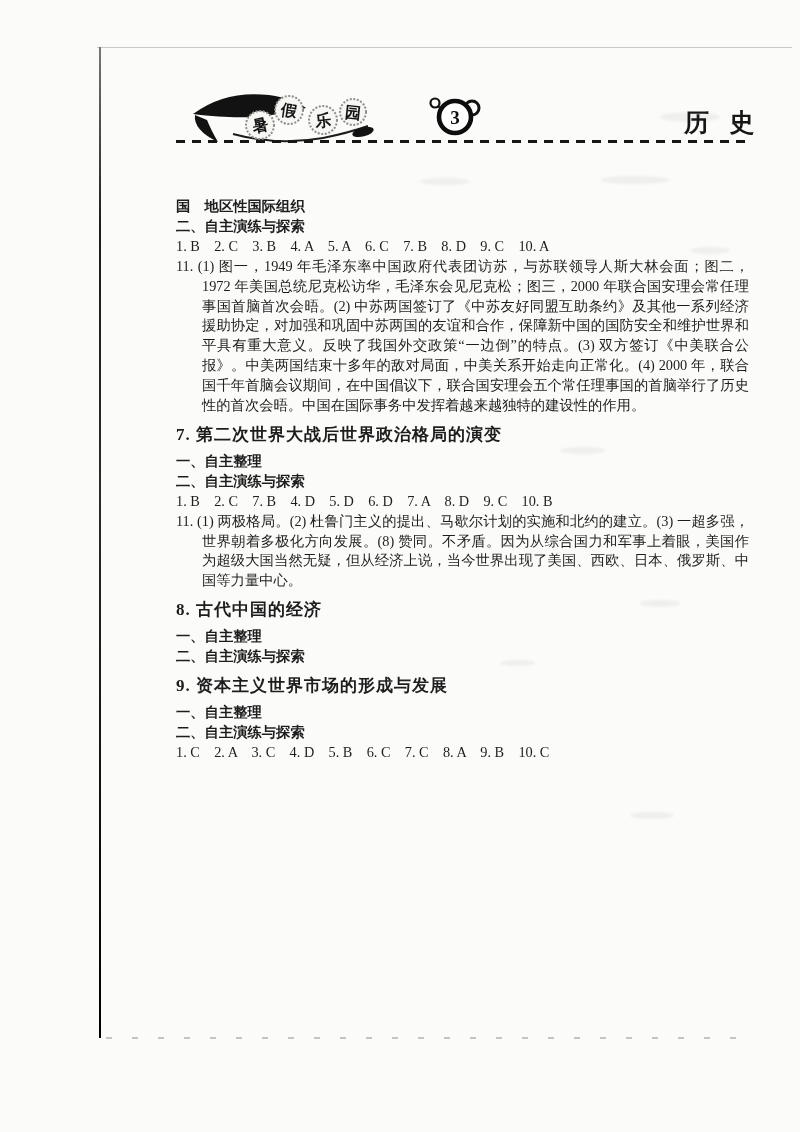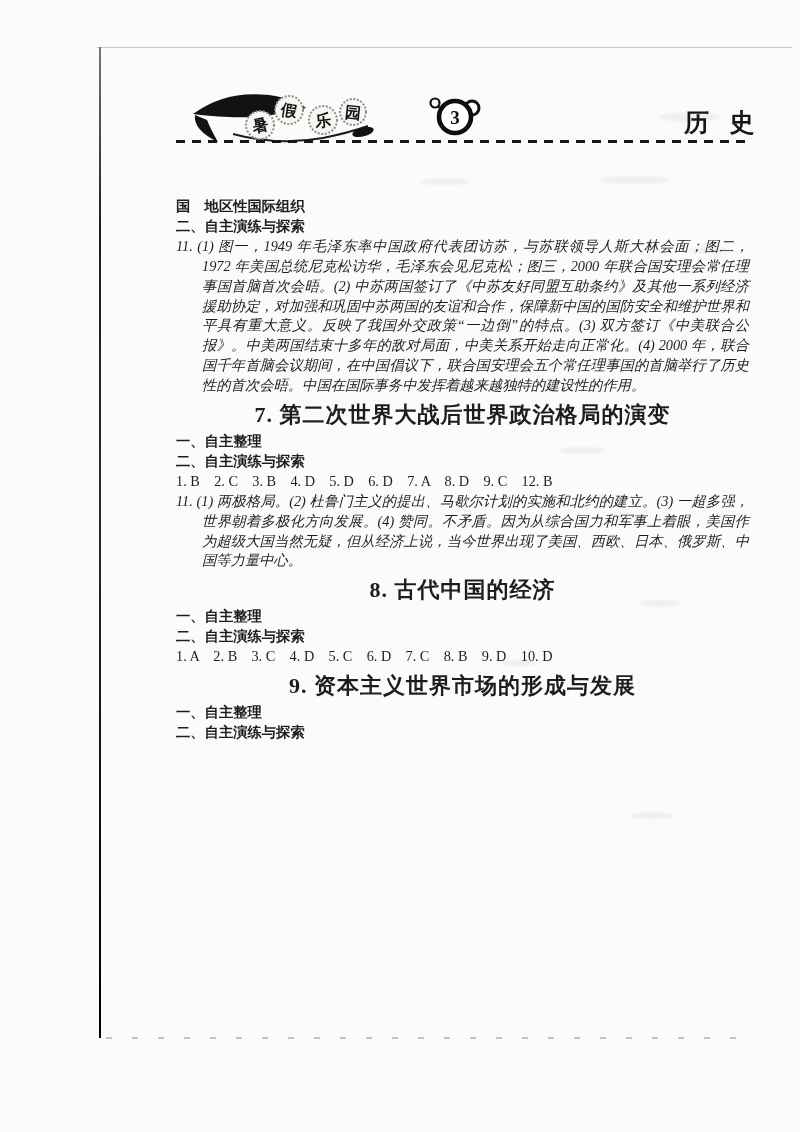--- a/index.html
+++ b/index.html
@@ -21,22 +21,22 @@
     font-size:25px;font-weight:700;letter-spacing:7px;color:#161616;
     font-family:"Liberation Serif","DejaVu Serif",serif;
   }
   .dashes{position:absolute;left:176px;top:140px;width:572px;height:3px;
     background:repeating-linear-gradient(90deg,#161616 0 9px,transparent 9px 16px);}
   .content{
     position:absolute;left:176px;top:153px;width:573px;
     font-size:14.3px;line-height:19.9px;text-align:justify;margin-top:44px;
   }
   .b{font-weight:700;}
-  .sec-title{text-align:center;font-weight:700;font-size:22px;letter-spacing:1px;margin:9px 0 7px 0;}
-  .q11{padding-left:26px;text-indent:-26px;font-style:italic;}
+  .sec-title{font-weight:700;font-size:17px;letter-spacing:1px;margin:9px 0 7px 0;}
+  .q11{padding-left:26px;text-indent:-26px;}
   .sm{position:absolute;background:rgba(40,40,40,.055);border-radius:50%;filter:blur(1px);}
   .bubble{fill:#f6f6f3;stroke:#8d8d8a;stroke-width:2;stroke-dasharray:2 1.6;}
   .bubble-ch{font-size:16px;font-weight:700;fill:#141414;text-anchor:middle;
     font-family:"Liberation Serif","DejaVu Serif",serif;}
 </style>
 </head>
 <body>
 
 <div class="edge-top"></div>
 <div class="edge-left"></div>
@@ -74,30 +74,31 @@
   <text x="31" y="37" text-anchor="middle" font-size="19" font-weight="700" fill="#101010" font-family="'Liberation Serif','DejaVu Serif',serif">3</text>
 </svg>
 
 <div class="subject">历 史</div>
 <div class="dashes"></div>
 
 <div class="content">
 
   <div class="b">国　地区性国际组织</div>
   <div class="b">二、自主演练与探索</div>
+  <div>1. B　2. C　3. B　4. A　5. A　6. C　7. B　8. D　9. C　10. A</div>
   <div class="q11">11. (1) 图一，1949 年毛泽东率中国政府代表团访苏，与苏联领导人斯大林会面；图二，1972 年美国总统尼克松访华，毛泽东会见尼克松；图三，2000 年联合国安理会常任理事国首脑首次会晤。(2) 中苏两国签订了《中苏友好同盟互助条约》及其他一系列经济援助协定，对加强和巩固中苏两国的友谊和合作，保障新中国的国防安全和维护世界和平具有重大意义。反映了我国外交政策“一边倒”的特点。(3) 双方签订《中美联合公报》。中美两国结束十多年的敌对局面，中美关系开始走向正常化。(4) 2000 年，联合国千年首脑会议期间，在中国倡议下，联合国安理会五个常任理事国的首脑举行了历史性的首次会晤。中国在国际事务中发挥着越来越独特的建设性的作用。</div>
 
   <div class="sec-title">7. 第二次世界大战后世界政治格局的演变</div>
   <div class="b">一、自主整理</div>
   <div class="b">二、自主演练与探索</div>
-  <div>1. B　2. C　3. B　4. D　5. D　6. D　7. A　8. D　9. C　12. B</div>
-  <div class="q11">11. (1) 两极格局。(2) 杜鲁门主义的提出、马歇尔计划的实施和北约的建立。(3) 一超多强，世界朝着多极化方向发展。(4) 赞同。不矛盾。因为从综合国力和军事上着眼，美国作为超级大国当然无疑，但从经济上说，当今世界出现了美国、西欧、日本、俄罗斯、中国等力量中心。</div>
+  <div>1. B　2. C　7. B　4. D　5. D　6. D　7. A　8. D　9. C　10. B</div>
+  <div class="q11">11. (1) 两极格局。(2) 杜鲁门主义的提出、马歇尔计划的实施和北约的建立。(3) 一超多强，世界朝着多极化方向发展。(8) 赞同。不矛盾。因为从综合国力和军事上着眼，美国作为超级大国当然无疑，但从经济上说，当今世界出现了美国、西欧、日本、俄罗斯、中国等力量中心。</div>
 
   <div class="sec-title">8. 古代中国的经济</div>
   <div class="b">一、自主整理</div>
   <div class="b">二、自主演练与探索</div>
-  <div>1. A　2. B　3. C　4. D　5. C　6. D　7. C　8. B　9. D　10. D</div>
 
   <div class="sec-title">9. 资本主义世界市场的形成与发展</div>
   <div class="b">一、自主整理</div>
   <div class="b">二、自主演练与探索</div>
+  <div>1. C　2. A　3. C　4. D　5. B　6. C　7. C　8. A　9. B　10. C</div>
 
 </div>
 
 </body></html>

